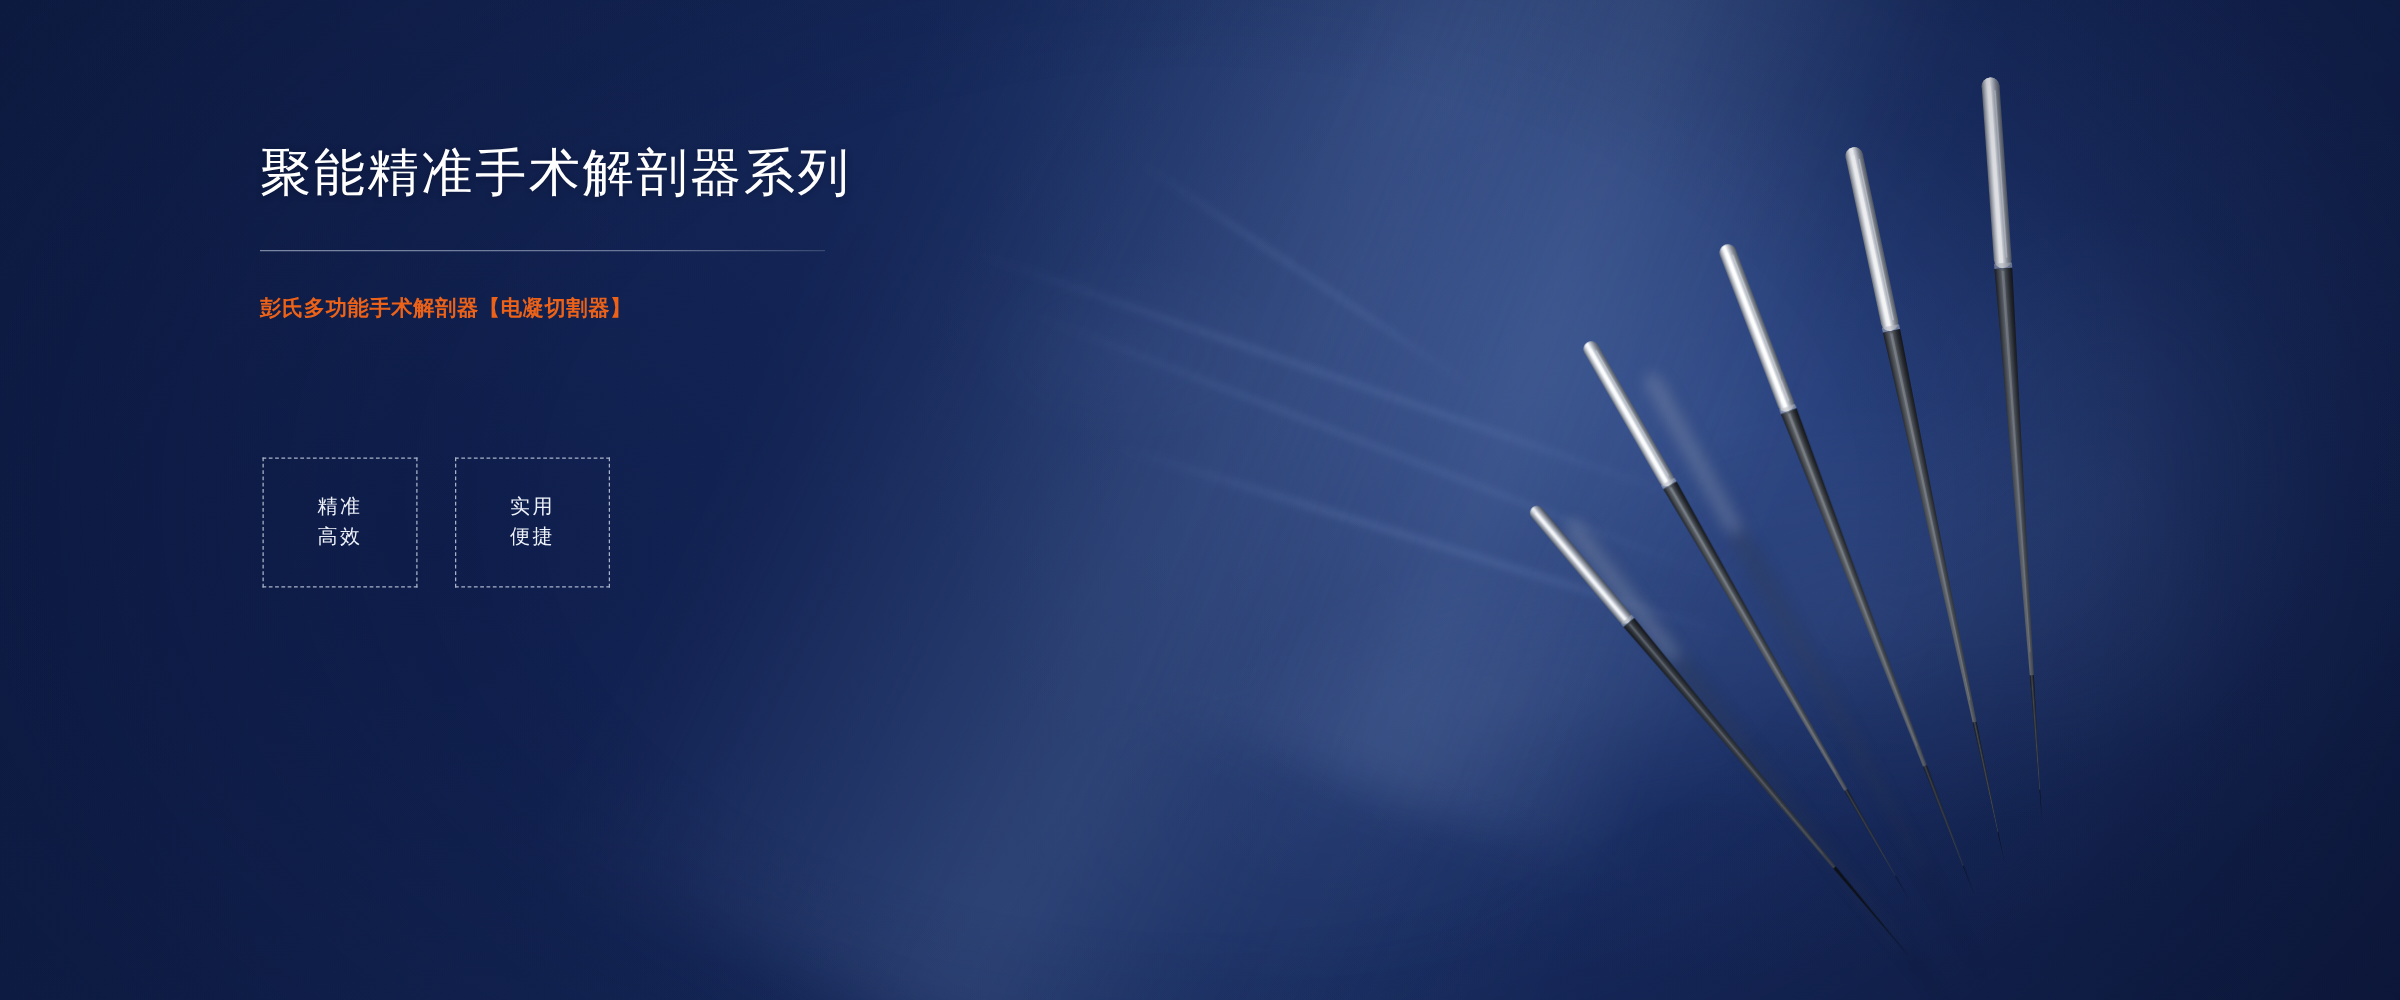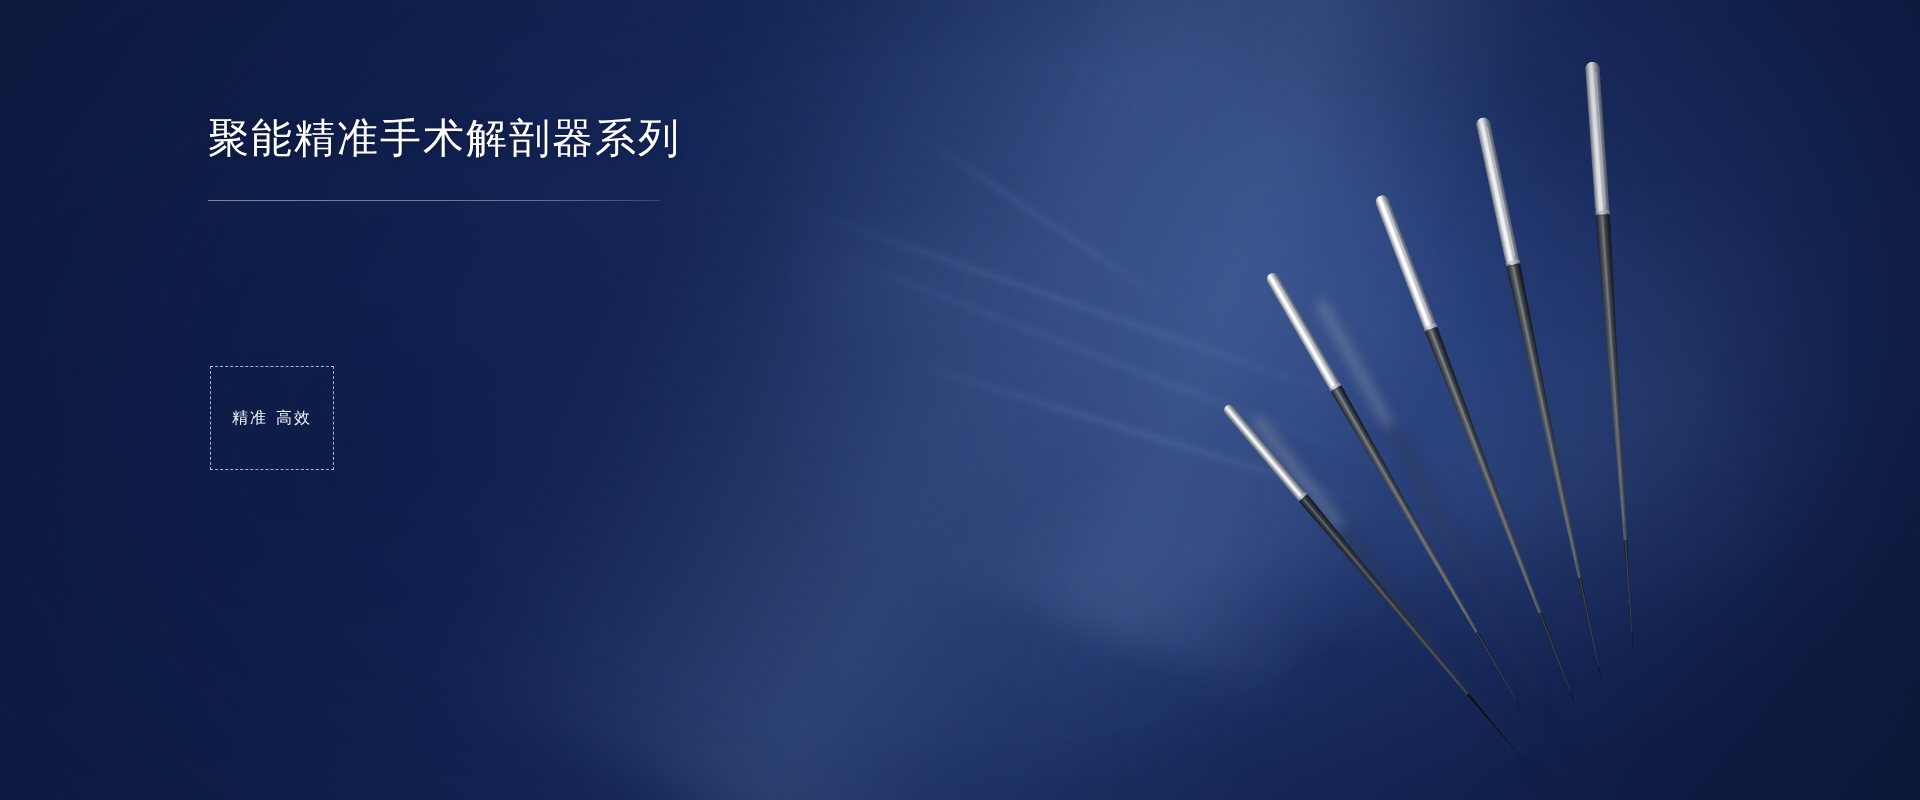--- a/index.html
+++ b/index.html
@@ -139,20 +139,21 @@
     left: 210px;
     top: 366px;
     display: flex;
     gap: 30px;
   }
   .feature-box {
     width: 122px;
     height: 102px;
     border: 1px dashed rgba(214,222,238,0.78);
     display: flex;
+    flex-direction: column;
     align-items: center;
     justify-content: center;
     gap: 8px;
   }
   .feature-line {
     color: #eef2fa;
     font-size: 16px;
     letter-spacing: 2px;
     line-height: 1;
   }
@@ -256,22 +257,27 @@
     <use href="#tool" transform="translate(220,196) rotate(-21) scale(0.95)"></use>
     <use href="#tool" transform="translate(322,118) rotate(-12) scale(1.00)"></use>
     <use href="#tool" transform="translate(432,62)  rotate(-4)  scale(1.02)"></use>
   </svg>
 
   <div class="vignette"></div>
 
   <div class="content">
     <h1 class="title-cn">聚能精准手术解剖器系列</h1>
     <div class="divider"></div>
+    <div class="subtitle-orange">彭氏多功能手术解剖器【电凝切割器】</div>
   </div>
 
   <div class="features">
     <div class="feature-box">
       <span class="feature-line">精准</span>
       <span class="feature-line">高效</span>
     </div>
+    <div class="feature-box">
+      <span class="feature-line">实用</span>
+      <span class="feature-line">便捷</span>
+    </div>
   </div>
 
 </div>
 
 </body></html>

